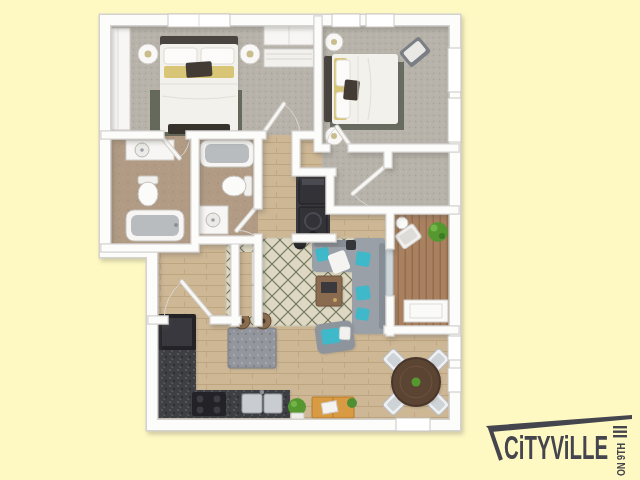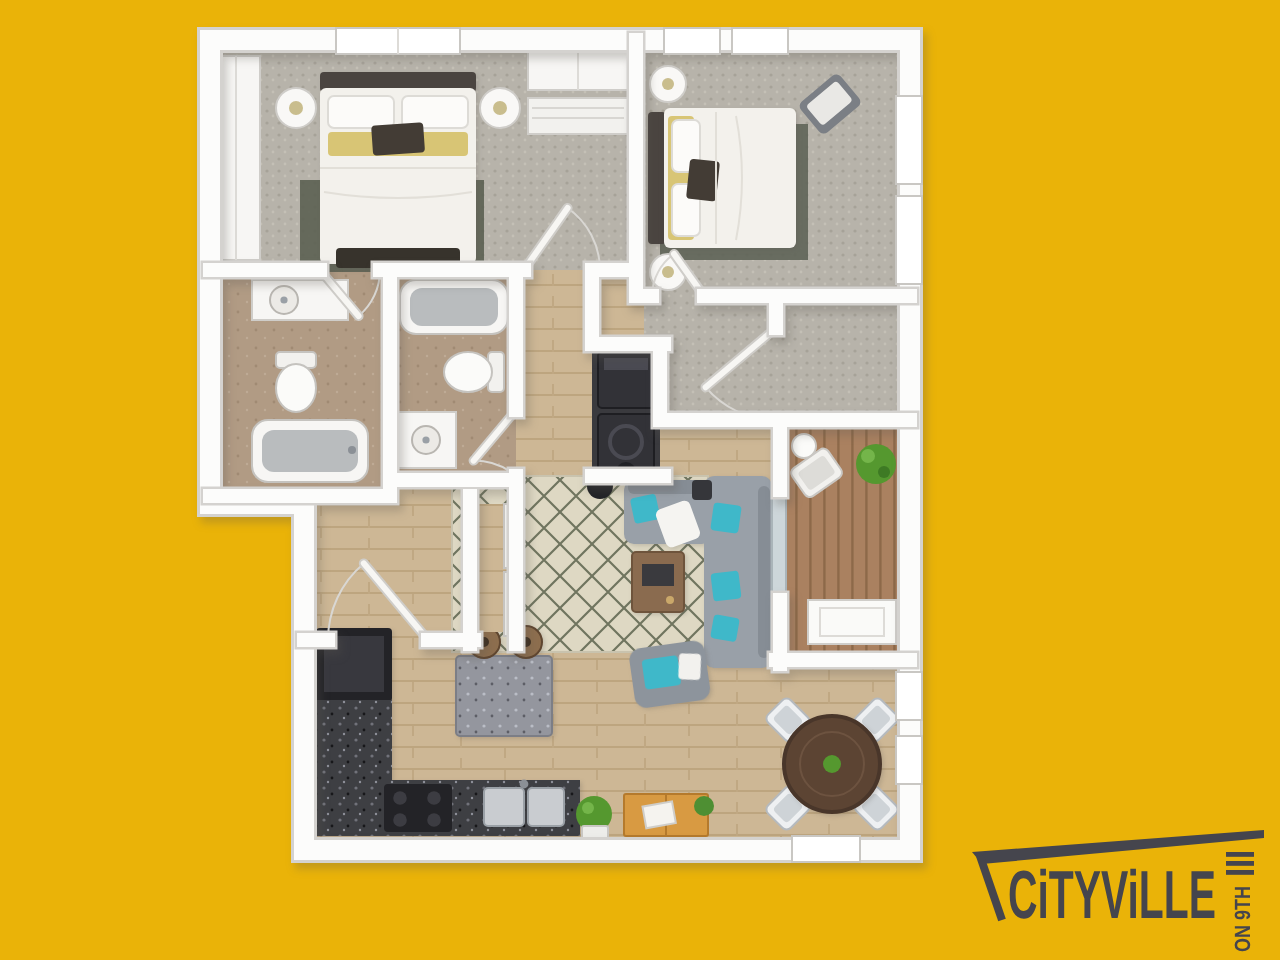--- a/index.html
+++ b/index.html
@@ -1,16 +1,16 @@
 <!DOCTYPE html>
 <html><head>
 <meta charset="utf-8">
 <style>
   html,body{margin:0;padding:0;background:#ffffff;}
-  .stage{position:relative;width:640px;height:480px;background:#eab308;overflow:hidden;
+  .stage{position:relative;width:640px;height:480px;background:#fef9c3;overflow:hidden;
          font-family:"Liberation Sans", sans-serif;}
   svg{display:block}
   .walls-shadow{filter:drop-shadow(2px 3px 2px rgba(90,85,80,.28));}
   .soft{filter:drop-shadow(1px 1.5px 1px rgba(90,85,80,.22));}
   text{font-family:"Liberation Sans", sans-serif;}
 </style>
 </head>
 <body>
 
 <div class="stage">

